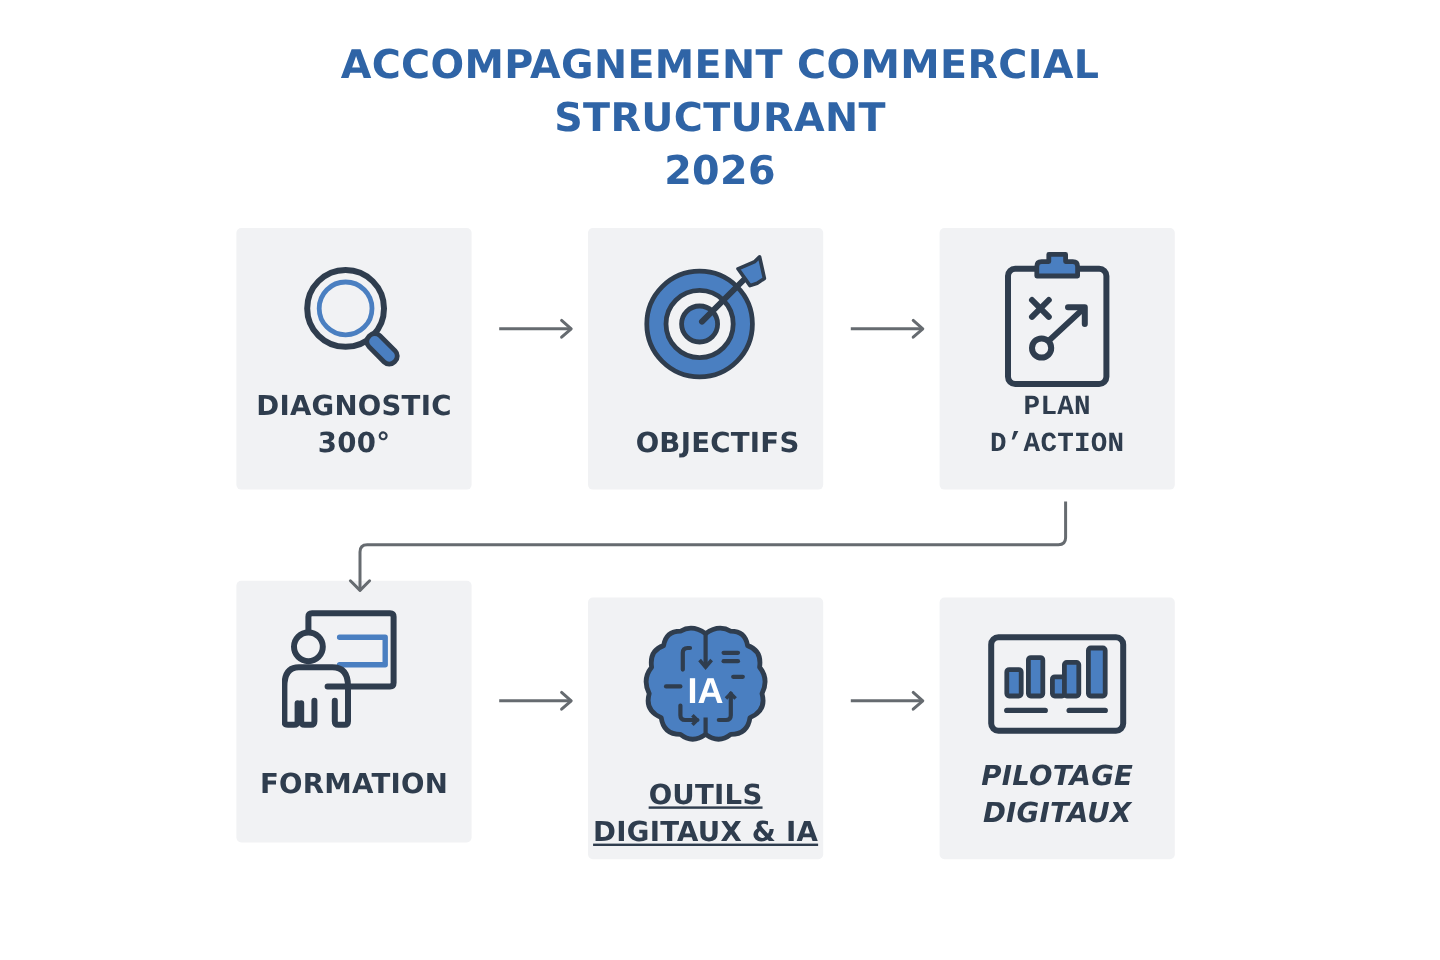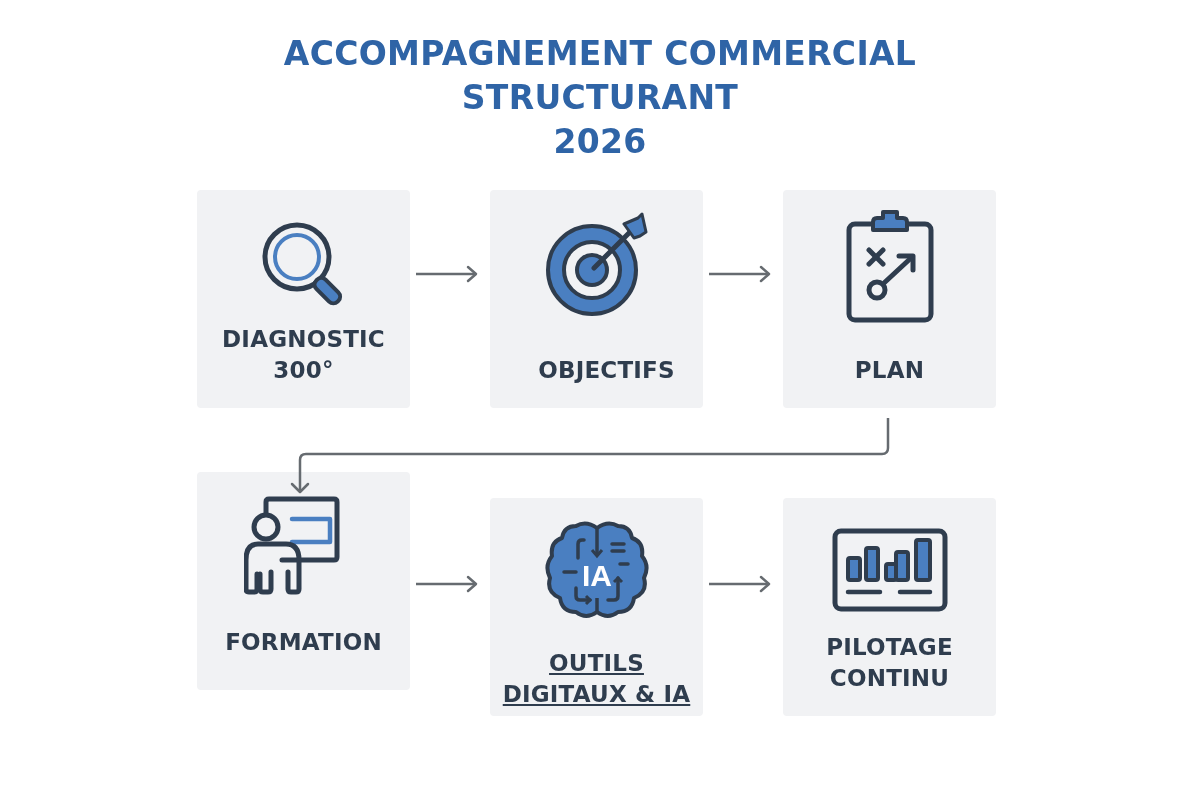--- a/index.html
+++ b/index.html
@@ -7,21 +7,21 @@
     body { position: relative; font-family: "DejaVu Sans", "Liberation Sans", sans-serif; }
     .title {
       position: absolute; left: 0; top: 32px; width: 1280px;
       text-align: center; color: #2f64a6; font-weight: bold;
       font-size: 33px; line-height: 44px; letter-spacing: 0.3px;
     }
     .title .l1 { display: block; }
     .title .l2 { display: block; margin-left: -40px; width: 1280px; }
     .title .l3 { display: block; margin-left: -40px; width: 1280px; }
     .card {
-      position: absolute; width: 213px; height: 218px;
+      position: absolute; width: 196px; height: 218px;
       background: #f1f2f4; border-radius: 4px;
     }
     .card .icon { position: absolute; left: 50%; top: 22px; transform: translateX(-50%); width: 110px; height: 110px; }
     .card .label {
       position: absolute; left: 0; right: 0; bottom: 14px;
       text-align: center; color: #2f3d4e; font-weight: bold;
       font-size: 23px; line-height: 31px; letter-spacing: 0.2px;
     }
     .arrow { position: absolute; }
   </style>
@@ -62,26 +62,27 @@
 <div class="card" style="left:783px; top:190px;">
   <svg class="icon" viewBox="0 0 110 120" style="top:18px; height:120px;">
     <rect x="14" y="16" width="82" height="96" rx="6" fill="#f1f2f4" stroke="#2f3d4e" stroke-width="5"></rect>
     <path d="M38 22 V14 Q38 10 42 10 H48 V4 H62 V10 H68 Q72 10 72 14 V22 Z" fill="#4a7fc1" stroke="#2f3d4e" stroke-width="4" stroke-linejoin="round"></path>
     <line x1="34" y1="42" x2="48" y2="56" stroke="#2f3d4e" stroke-width="5" stroke-linecap="round"></line>
     <line x1="48" y1="42" x2="34" y2="56" stroke="#2f3d4e" stroke-width="5" stroke-linecap="round"></line>
     <circle cx="42" cy="82" r="8" fill="none" stroke="#2f3d4e" stroke-width="5"></circle>
     <line x1="49" y1="75" x2="76" y2="50" stroke="#2f3d4e" stroke-width="5" stroke-linecap="round"></line>
     <polyline points="64,48 78,48 78,62" fill="none" stroke="#2f3d4e" stroke-width="5" stroke-linecap="round" stroke-linejoin="round"></polyline>
   </svg>
-  <div class="label" style="bottom:22px;">
+  <div class="label" style="bottom:22px;font-family:Liberation Mono, monospace;">
     <div>PLAN</div>
+    <div>D’ACTION</div>
   </div>
 </div>
 
-<div class="card" style="left:197px; top:472px;">
+<div class="card" style="left:197px; top:484px;">
   <svg class="icon" viewBox="0 0 120 110" style="top:22px; width:120px;">
     <path d="M24 36 V10 Q24 8 26 8 H128" fill="none"></path>
     <path d="M46 36 V12 Q46 10 48 10 H150" fill="none"></path>
     <path d="M16 30 V14 Q16 10 20 10" fill="none"></path>
     <path d="M22 24 V8 Q22 5 25 5 H90 Q93 5 93 8 V63 Q93 66 90 66 H38" fill="none" stroke="#2f3d4e" stroke-width="5" stroke-linecap="round" stroke-linejoin="round"></path>
     <path d="M48 25 H86 V48 H48" fill="none" stroke="#4a7fc1" stroke-width="4.5" stroke-linecap="round" stroke-linejoin="round"></path>
     <circle cx="22" cy="33" r="12" fill="#f1f2f4" stroke="#2f3d4e" stroke-width="5"></circle>
     <path d="M16 95 V80 M16 95 Q16 98 19 98 H24 Q27 98 27 95 V78" fill="none" stroke="#2f3d4e" stroke-width="5" stroke-linecap="round"></path>
     <path d="M44 78 V95 Q44 98 47 98 H52 Q55 98 55 95 V66 Q55 50 42 50 H14 Q2 50 2 66 V95 Q2 98 5 98 H10 Q13 98 13 95 V80" fill="none" stroke="#2f3d4e" stroke-width="5" stroke-linecap="round" stroke-linejoin="round"></path>
   </svg>
@@ -117,23 +118,23 @@
   <svg class="icon" viewBox="0 0 120 90" style="top:28px; width:120px; height:90px;">
     <rect x="5" y="5" width="110" height="78" rx="6" fill="#f1f2f4" stroke="#2f3d4e" stroke-width="5"></rect>
     <rect x="18" y="32" width="12" height="22" rx="2" fill="#4a7fc1" stroke="#2f3d4e" stroke-width="4"></rect>
     <rect x="36" y="22" width="12" height="32" rx="2" fill="#4a7fc1" stroke="#2f3d4e" stroke-width="4"></rect>
     <rect x="56" y="38" width="10" height="16" rx="2" fill="#4a7fc1" stroke="#2f3d4e" stroke-width="4"></rect>
     <rect x="66" y="26" width="12" height="28" rx="2" fill="#4a7fc1" stroke="#2f3d4e" stroke-width="4"></rect>
     <rect x="86" y="14" width="14" height="40" rx="2" fill="#4a7fc1" stroke="#2f3d4e" stroke-width="4"></rect>
     <line x1="18" y1="66" x2="50" y2="66" stroke="#2f3d4e" stroke-width="4.5" stroke-linecap="round"></line>
     <line x1="70" y1="66" x2="100" y2="66" stroke="#2f3d4e" stroke-width="4.5" stroke-linecap="round"></line>
   </svg>
-  <div class="label" style="bottom:22px;">
+  <div class="label" style="bottom:22px;font-style:italic;">
     <div>PILOTAGE</div>
-    <div>CONTINU</div>
+    <div>DIGITAUX</div>
   </div>
 </div>
 
 <svg class="arrow" style="left:414px; top:264px;" width="66" height="20" viewBox="0 0 66 20">
   <line x1="2" y1="10" x2="62" y2="10" stroke="#666b70" stroke-width="2.5"></line>
   <polyline points="54,3 62,10 54,17" fill="none" stroke="#666b70" stroke-width="2.5" stroke-linecap="round" stroke-linejoin="round"></polyline>
 </svg>
 <svg class="arrow" style="left:707px; top:264px;" width="66" height="20" viewBox="0 0 66 20">
   <line x1="2" y1="10" x2="62" y2="10" stroke="#666b70" stroke-width="2.5"></line>
   <polyline points="54,3 62,10 54,17" fill="none" stroke="#666b70" stroke-width="2.5" stroke-linecap="round" stroke-linejoin="round"></polyline>

